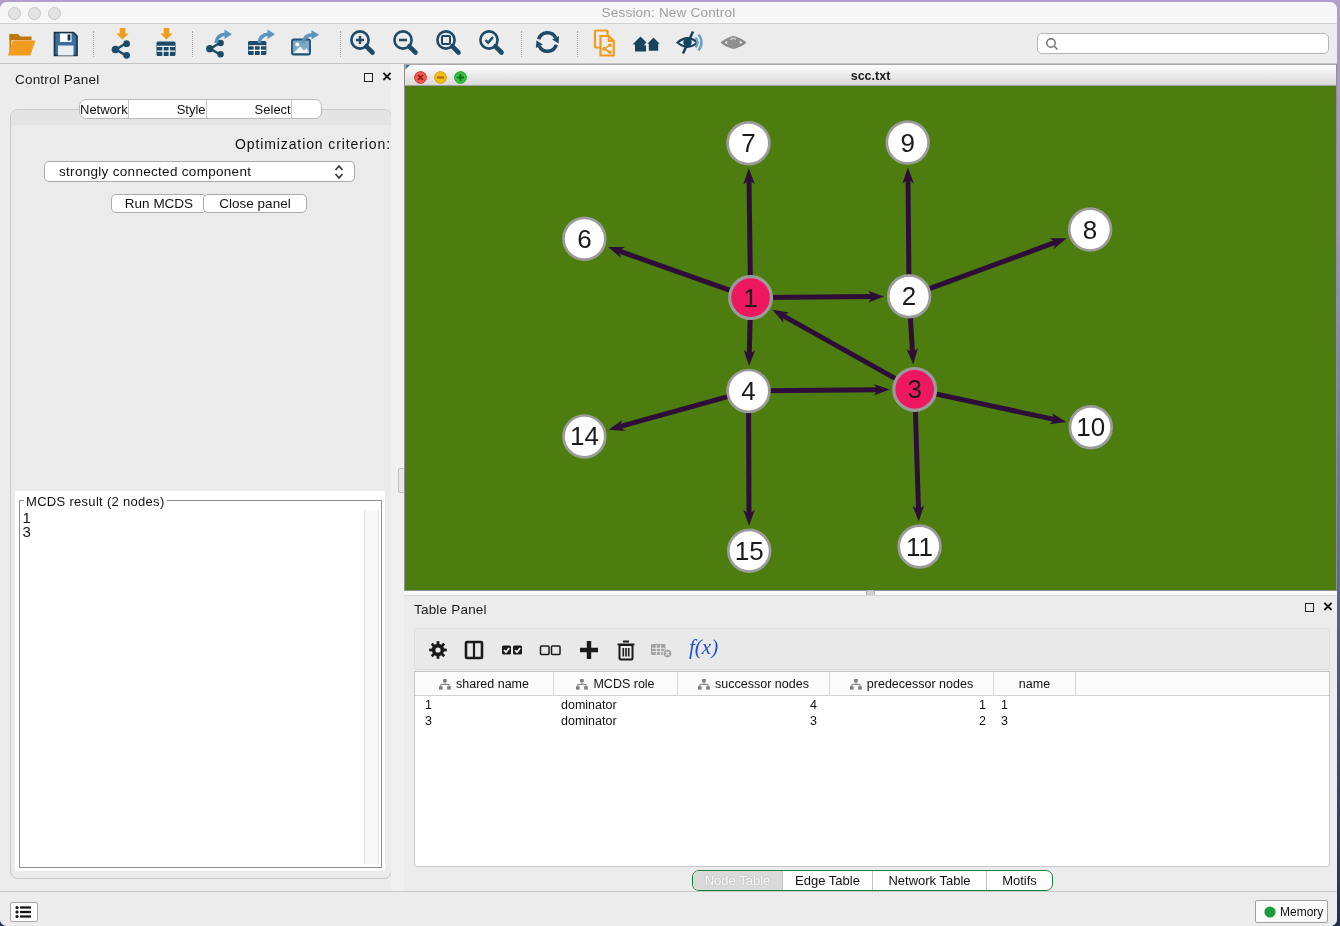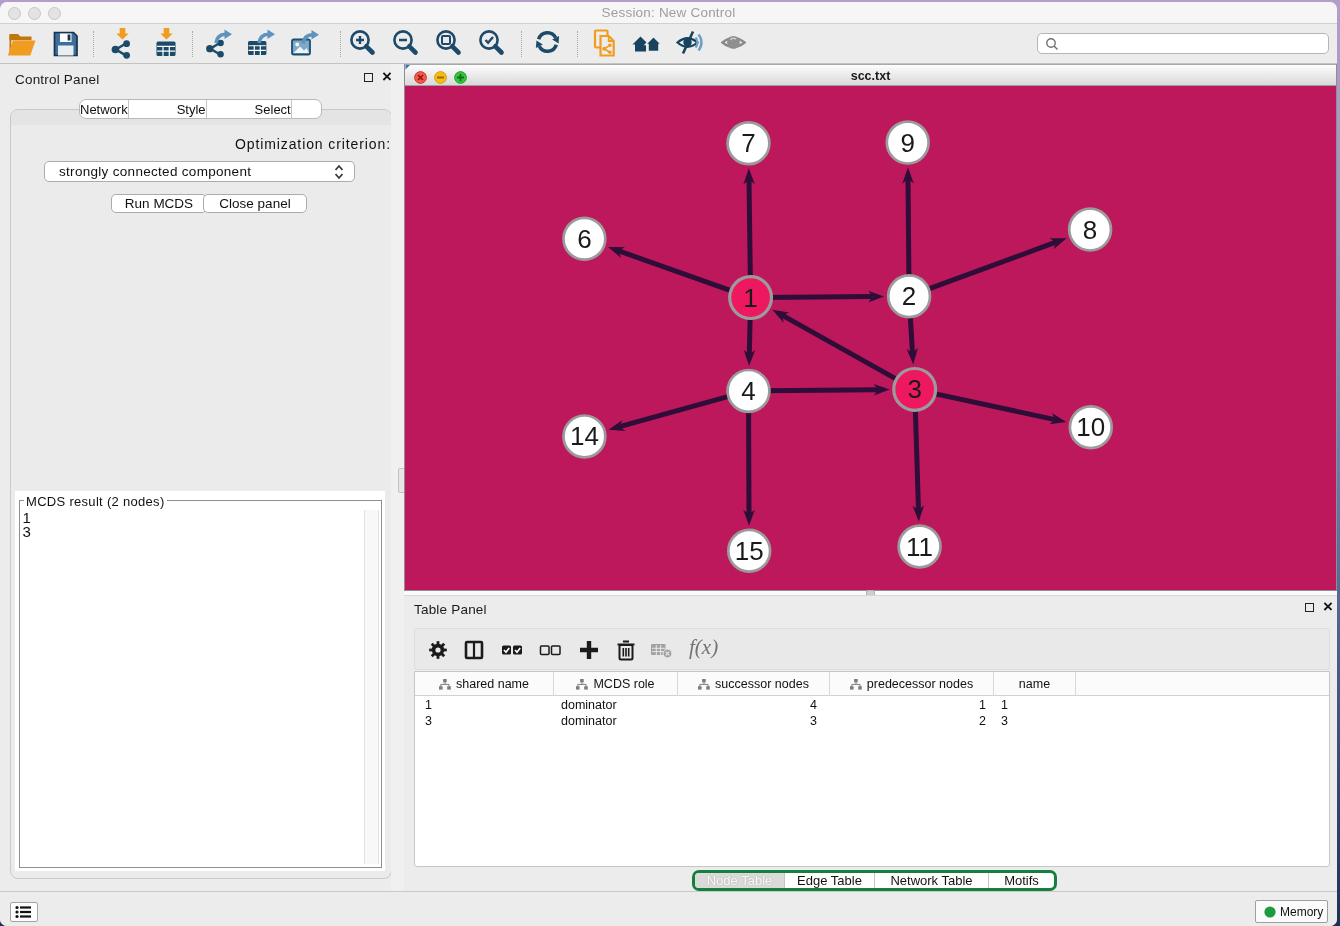--- a/index.html
+++ b/index.html
@@ -29,40 +29,40 @@
 .btn { position:absolute; height:19px; background:#fff; border:1px solid #ababab; border-radius:5px; font-size:13.5px; color:#111; text-align:center; line-height:17px; }
 .mwhite { position:absolute; left:4px; top:381px; width:370px; height:380px; background:#fff; }
 .mborder { position:absolute; left:7.5px; top:390px; width:363px; height:368px; border:1px solid #8f8f8f; }
 .mlegend { position:absolute; left:13px; top:383.5px; background:#fff; padding:0 2px; font-size:13px; letter-spacing:0.3px; color:#111; }
 .mtext { position:absolute; left:11.5px; top:400.5px; font-size:15px; line-height:14px; color:#111; }
 .mscroll { position:absolute; left:353px; top:400px; width:15px; height:354px; background:#f8f8f8; border-left:1px solid #e2e2e2; border-right:1px solid #e2e2e2; }
 
 .vsplit { position:absolute; left:391px; top:62px; width:13px; height:827px; background:#f0f0f0; }
 .vgrip { position:absolute; left:398px; top:466px; width:8px; height:25px; background:#e6e6e6; border:1px solid #c2c2c2; border-radius:2px; }
 
-.nf { position:absolute; left:404px; top:62px; width:933px; height:527px; border:1px solid #8f8f8f; border-top:none; background:#be185d; }
+.nf { position:absolute; left:404px; top:62px; width:933px; height:527px; border:1px solid #8f8f8f; border-top:none; background:#4d7c0f; }
 .nftitle { position:absolute; left:0; top:0; width:100%; height:22px; background:linear-gradient(#fdfdfd,#d9d9d9); border-top:1px solid #a9a9a9; border-bottom:1px solid #9f9f9f; }
 .nftext { position:absolute; width:100%; text-align:center; top:3.5px; font-size:12.5px; font-weight:bold; color:#1a1a1a; }
 .light { position:absolute; top:5.5px; }
 .graph { position:absolute; left:0px; top:24px; }
 .hsplit { position:absolute; left:404px; top:589px; width:933px; height:4px; background:#fbfbfb; }
 .hgrip { position:absolute; left:866px; top:588px; width:9px; height:6px; background:#cfcfcf; border:1px solid #b3b3b3; border-radius:2px; }
 
 .tp { position:absolute; left:404px; top:593px; width:933px; height:296px; background:#ececec; border-top:1px solid #d8d8d8; }
 .tphead { position:absolute; left:10px; top:5.5px; font-size:13.5px; letter-spacing:0.2px; color:#1a1a1a; }
 .tptool { position:absolute; left:10px; top:32px; width:916px; height:42px; background:#e9e9e9; border:1px solid #dddddd; border-radius:3px; }
 .bicon { position:absolute; top:8px; }
-.fx { position:absolute; left:274px; top:6px; font-family:"Liberation Serif",serif; font-style:italic; font-size:21px; color:#737373; }
+.fx { position:absolute; left:274px; top:6px; font-family:"Liberation Serif",serif; font-style:italic; font-size:21px; color:#1d4ed8; }
 .tbl { position:absolute; left:10px; top:75px; width:916px; height:196px; background:#fff; border:1px solid #c6c6c6; border-radius:0 0 3px 3px; }
 .thead { position:absolute; left:0; top:0; width:100%; height:24px; background:#fbfbfb; border-bottom:1px solid #d2d2d2; font-size:12.5px; color:#111; }
 .th { position:absolute; top:0; height:24px; display:flex; align-items:center; justify-content:center; border-right:1px solid #d8d8d8; }
 .trow { position:absolute; width:100%; height:16px; font-size:12.5px; color:#111; }
 .td { position:absolute; top:1px; }
 
-.btabs { position:absolute; display:flex; font-size:13px; color:#111; background:#fff; border:3px solid #15803d; border-radius:7px; overflow:hidden; height:21px; }
+.btabs { position:absolute; display:flex; font-size:13px; color:#111; background:#fff; border:1px solid #15803d; border-radius:7px; overflow:hidden; height:21px; }
 .btabs .tab { display:flex; align-items:center; justify-content:center; border-right:1px solid #c4c4c4; }
 .btabs .tab:last-child { border-right:none; }
 
 .status { position:absolute; left:0; top:889px; width:100%; height:47px; background:#ececec; border-top:1px solid #c9c9c9; }
 .listbtn { position:absolute; left:10px; top:10px; width:28px; height:20px; background:#fdfdfd; border:1px solid #a5a5a5; border-radius:2px; }
 .membtn { position:absolute; left:1255px; top:8px; width:73px; height:23px; background:#fbfbfb; border:1px solid #9f9f9f; border-radius:2px; font-size:12px; color:#111; }
 </style></head><body>
 <div class="win">
   <div class="titlebar">
     <div class="tl" style="left:8px"></div>

